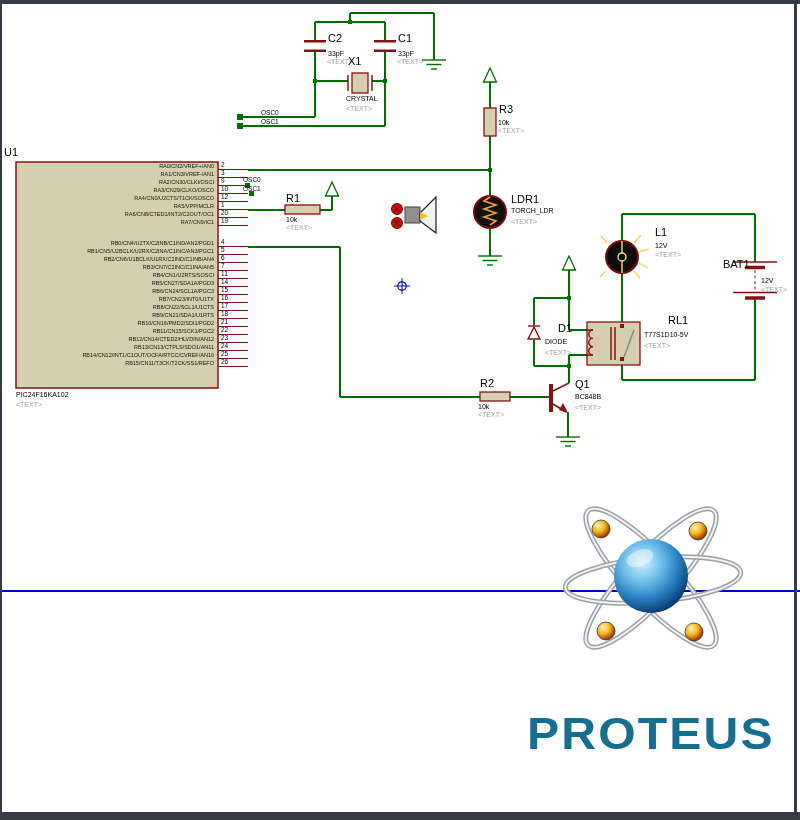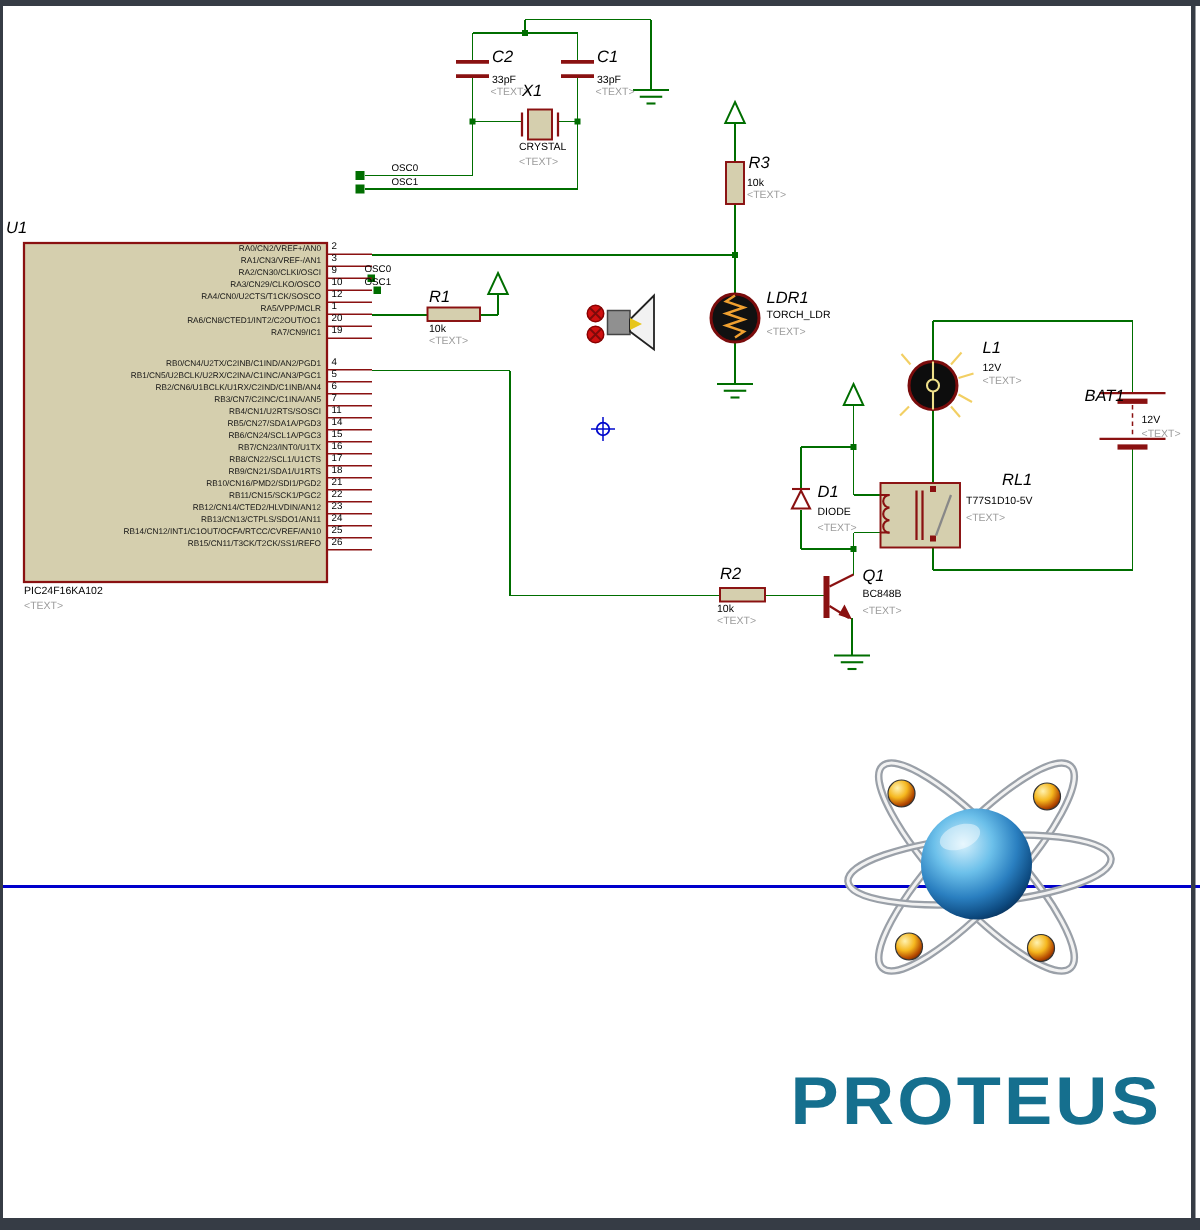--- a/index.html
+++ b/index.html
@@ -5,21 +5,21 @@
   html,body{margin:0;padding:0;background:#fff;}
   #screen{position:relative;width:800px;height:820px;background:#ffffff;overflow:hidden;
           font-family:"Liberation Sans",sans-serif;}
   .frame{position:absolute;background:#363c45;}
   #f-top{left:0;top:0;width:800px;height:4px;}
   #f-left{left:0;top:0;width:2px;height:820px;}
   #f-right{left:794px;top:0;width:3px;height:812px;}
   #f-bottom{left:0;top:812px;width:800px;height:8px;}
   svg{position:absolute;left:0;top:0;}
   .lbl{position:absolute;line-height:1;white-space:nowrap;}
-  .ref{font-size:11px;color:#000;font-style:italic;}
+  .ref{font-size:11px;color:#000;}
   .val{font-size:7px;color:#000;}
   .ph{font-size:7px;color:#9c9c9c;}
   .net{font-size:6.5px;color:#000;}
   .pin{position:absolute;left:0;width:0;height:0;}
   .pin .num{position:absolute;left:221px;top:-8px;font-size:6.5px;color:#000;line-height:1;}
   .pin .name{position:absolute;left:20px;top:-6.5px;width:194px;text-align:right;
              font-size:5.5px;color:#151515;line-height:1;}
   .pin .stub{position:absolute;left:218px;top:-1px;width:30px;height:1.3px;background:#8a1111;}
   #proteus-word{left:527px;top:711px;font-size:45px;font-weight:bold;color:#156f8e;
                 letter-spacing:2px;transform:scaleX(1.07);transform-origin:left top;}
@@ -397,21 +397,21 @@
   <div class="lbl ph" style="left:511px;top:218px">&lt;TEXT&gt;</div>
 
   <div class="lbl ref" style="left:480px;top:378px">R2</div>
   <div class="lbl val" style="left:478px;top:403px">10k</div>
   <div class="lbl ph" style="left:478px;top:411px">&lt;TEXT&gt;</div>
 
   <div class="lbl ref" style="left:575px;top:379px">Q1</div>
   <div class="lbl val" style="left:575px;top:393px">BC848B</div>
   <div class="lbl ph" style="left:575px;top:404px">&lt;TEXT&gt;</div>
 
-  <div class="lbl ref" style="left:545px;top:323px">D1</div>
+  <div class="lbl ref" style="left:558px;top:323px">D1</div>
   <div class="lbl val" style="left:545px;top:338px">DIODE</div>
   <div class="lbl ph" style="left:545px;top:349px">&lt;TEXT&gt;</div>
 
   <div class="lbl ref" style="left:668px;top:315px">RL1</div>
   <div class="lbl val" style="left:644px;top:331px">T77S1D10-5V</div>
   <div class="lbl ph" style="left:644px;top:342px">&lt;TEXT&gt;</div>
 
   <div class="lbl ref" style="left:655px;top:227px">L1</div>
   <div class="lbl val" style="left:655px;top:242px">12V</div>
   <div class="lbl ph" style="left:655px;top:251px">&lt;TEXT&gt;</div>

